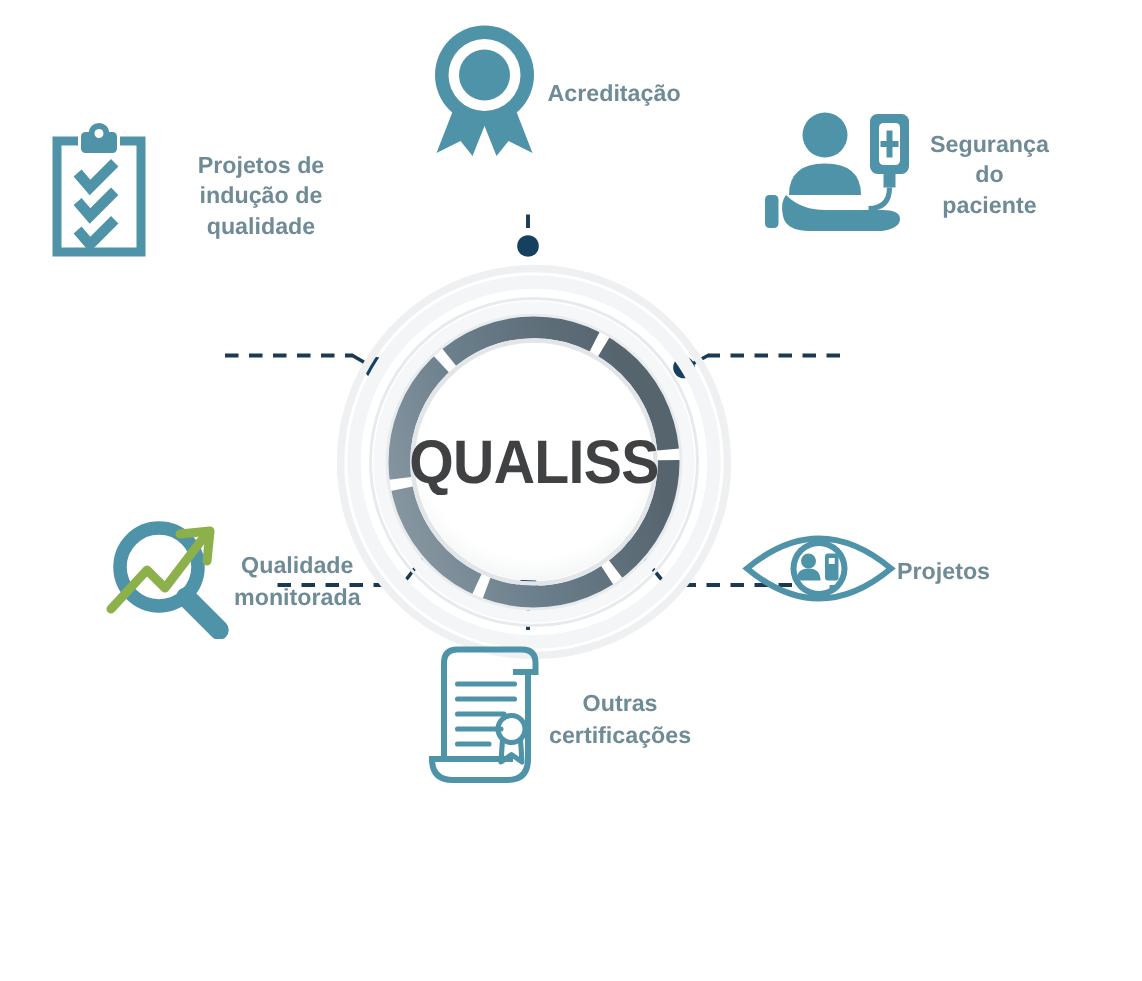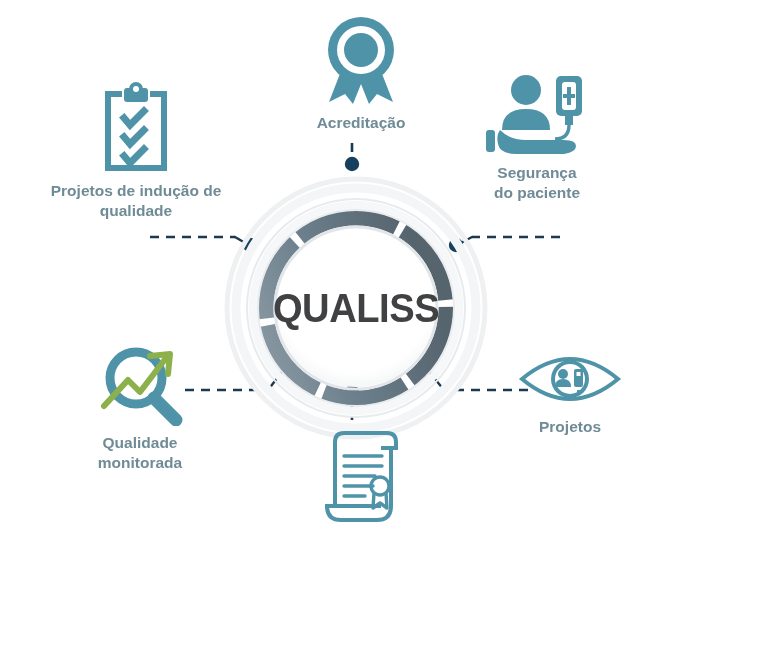--- a/index.html
+++ b/index.html
@@ -43,40 +43,40 @@
     font-size: 41px;
     font-weight: bold;
     letter-spacing: -0.5px;
     color: #3f4143;
     font-family: "Liberation Sans", sans-serif;
     transform: scaleX(0.93);
   }
   .node {
     position: absolute;
     display: flex;
-    flex-direction: column;
+    flex-direction: row;
     align-items: center;
   }
   .node-icon {
     display: block;
     line-height: 0;
   }
   .node-label {
     margin-top: 7px;
     text-align: center;
     font-size: 15.5px;
     font-weight: bold;
     line-height: 1.32;
     color: #6f8b96;
     white-space: pre-line;
     font-family: "Liberation Sans", sans-serif;
   }
   
   #node-acreditacao   { left: 281px; top: 14px;  width: 160px; }
-  #node-seguranca     { left: 455px; top: 72px;  width: 164px; justify-content: center; }
+  #node-seguranca     { left: 502px; top: 72px;  width: 164px; }
   #node-projetos      { left: 28px;  top: 82px;  width: 216px; }
   #node-qualidade     { left: 64px;  top: 344px; width: 152px; }
   #node-outras        { left: 276px; top: 428px; width: 168px; }
   #node-notivisa      { left: 494px; top: 348px; width: 152px; }
 </style>
 </head>
 <body>
 
 <div id="stage">
 
@@ -229,20 +229,22 @@
           <path d="M29 28 L67 28"></path>
           <path d="M29 38 L67 38"></path>
           <path d="M29 48 L60 48"></path>
           <path d="M29 58 L58 58"></path>
           <path d="M29 68 L50 68"></path>
         </g>
         <circle cx="65" cy="58" r="9" fill="none" stroke="#4f93a8" stroke-width="3.4"></circle>
         <path d="M59 65 L58 80 L65 75 L72 80 L71 65" fill="none" stroke="#4f93a8" stroke-width="3.4" stroke-linejoin="round"></path>
       </svg>
     </span>
+    <span class="node-label">Outras
+certificações</span>
   </div>
 
   <div class="node" id="node-notivisa">
     <span class="node-icon">
       <svg width="104" height="62" viewBox="0 0 104 62">
         <path d="M4 31 q48 -40 96 0 q-48 40 -96 0 Z" fill="none" stroke="#4f93a8" stroke-width="4"></path>
         <circle cx="52" cy="31" r="19" fill="#4f93a8"></circle>
         <circle cx="52" cy="31" r="15" fill="#ffffff"></circle>
         <g fill="#4f93a8">
           <circle cx="45" cy="26" r="5"></circle>

